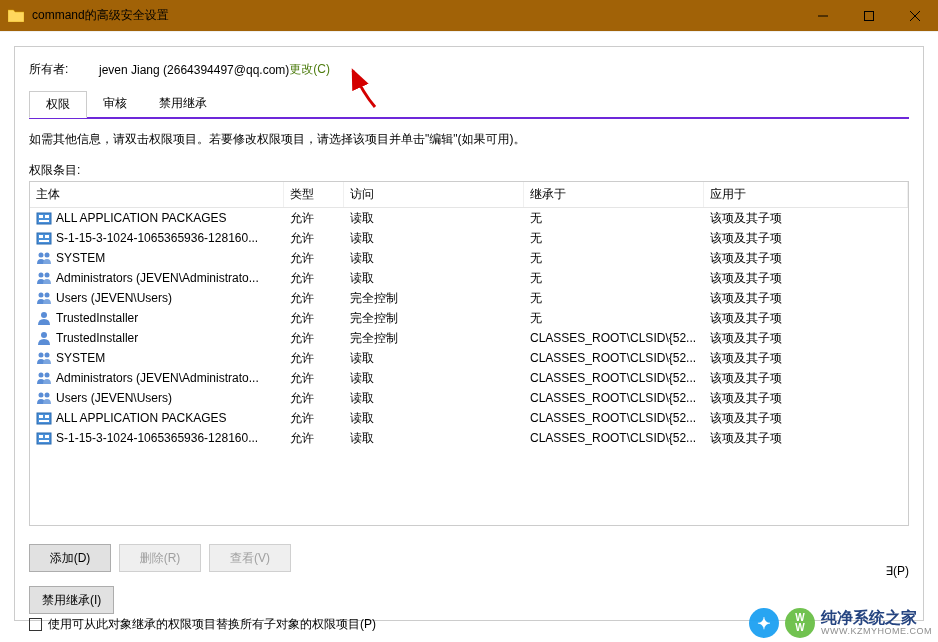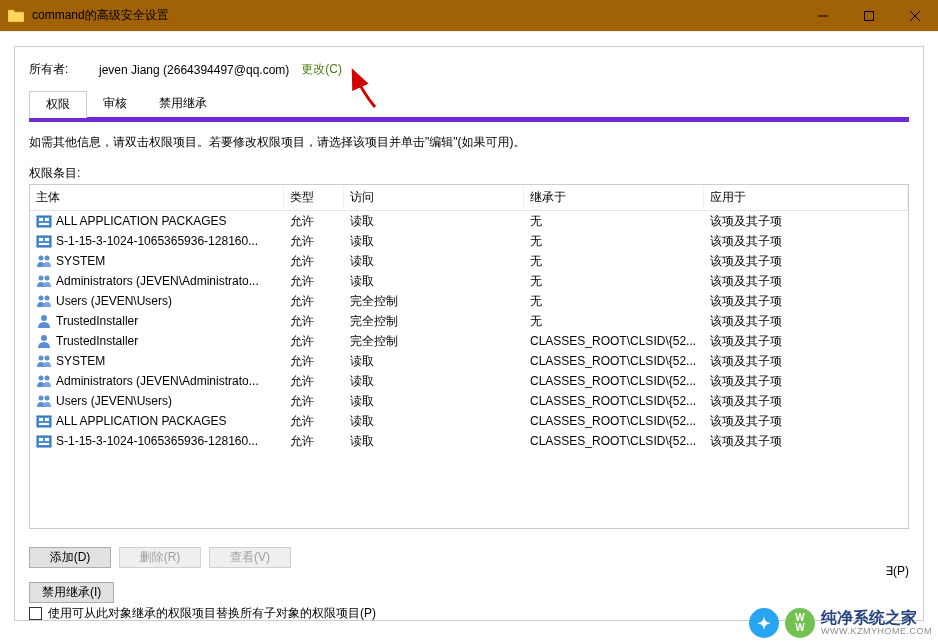--- a/index.html
+++ b/index.html
@@ -9,25 +9,25 @@
     .titlebar .folder-icon { width: 16px; height: 13px; margin-right: 8px; }
     .titlebar .title { flex: 1; font-size: 12px; color: #000; }
     .win-controls { display: flex; height: 32px; }
     .win-btn { width: 46px; height: 32px; display: flex; align-items: center; justify-content: center; color: #000; cursor: default; }
 
     .content { padding: 14px; }
     .panel { border: 1px solid #cccccc; padding: 14px 14px 14px 14px; height: 575px; position: relative; }
 
     .owner-row { display: flex; align-items: center; margin-bottom: 12px; }
     .owner-label { width: 70px; }
-    .owner-value { margin-right: 12px; }
+    .owner-value { margin-right: 0; }
     .change-link { color: #4d7c0f; cursor: pointer; }
     .arrow-annotation { position: absolute; left: 320px; top: 16px; pointer-events: none; }
 
-    .tabs { display: flex; border-bottom: 5px solid #6d28d9; margin-bottom: 12px; }
+    .tabs { display: flex; border-bottom: 2px solid #6d28d9; margin-bottom: 12px; }
     .tab { padding: 4px 16px; cursor: default; position: relative; top: 1px; }
     .tab.active { border: 1px solid #cccccc; border-bottom: 1px solid #fff; background: #fff; }
 
     .hint { margin-bottom: 14px; }
     .list-label { margin-bottom: 2px; }
 
     .perm-table { border: 1px solid #cccccc; height: 345px; overflow: hidden; }
     .perm-header { display: flex; background: #fff; border-bottom: 1px solid #e5e5e5; }
     .perm-header .col { padding: 4px 6px; font-weight: normal; border-right: 1px solid #f0f0f0; }
     .perm-body .row { display: flex; align-items: center; height: 20px; }
@@ -35,21 +35,21 @@
     .c-principal { width: 254px; display: flex; align-items: center; gap: 4px; }
     .c-type { width: 60px; }
     .c-access { width: 180px; }
     .c-inherited { width: 180px; }
     .c-applies { flex: 1; }
 
     .principal-icon { width: 16px; height: 16px; flex-shrink: 0; }
     .principal-text { overflow: hidden; text-overflow: ellipsis; white-space: nowrap; }
 
     .btn-row { display: flex; gap: 8px; margin-top: 18px; }
-    .btn { min-width: 82px; height: 21px; padding: 0 12px; border: 1px solid #adadad; background: #e1e1e1; display: inline-flex; align-items: center; justify-content: center; cursor: default; }
+    .btn { min-width: 82px; height: 28px; padding: 0 12px; border: 1px solid #adadad; background: #e1e1e1; display: inline-flex; align-items: center; justify-content: center; cursor: default; }
     .btn.disabled { color: #a0a0a0; background: #efefef; border-color: #d0d0d0; pointer-events: none; }
 
     .inherit-row { margin-top: 14px; }
     .replace-row { margin-top: 2px; display: flex; align-items: center; gap: 6px; }
     .checkbox { width: 13px; height: 13px; border: 1px solid #333; display: inline-block; }
 
     .truncated-btn { position: absolute; right: 14px; bottom: 42px; }
 
     .watermark { position: absolute; right: 6px; bottom: 4px; display: flex; align-items: center; gap: 6px; opacity: 0.95; }
     .wm-badge { display: inline-flex; align-items: center; justify-content: center; border-radius: 50%; color: #fff; font-weight: bold; }

